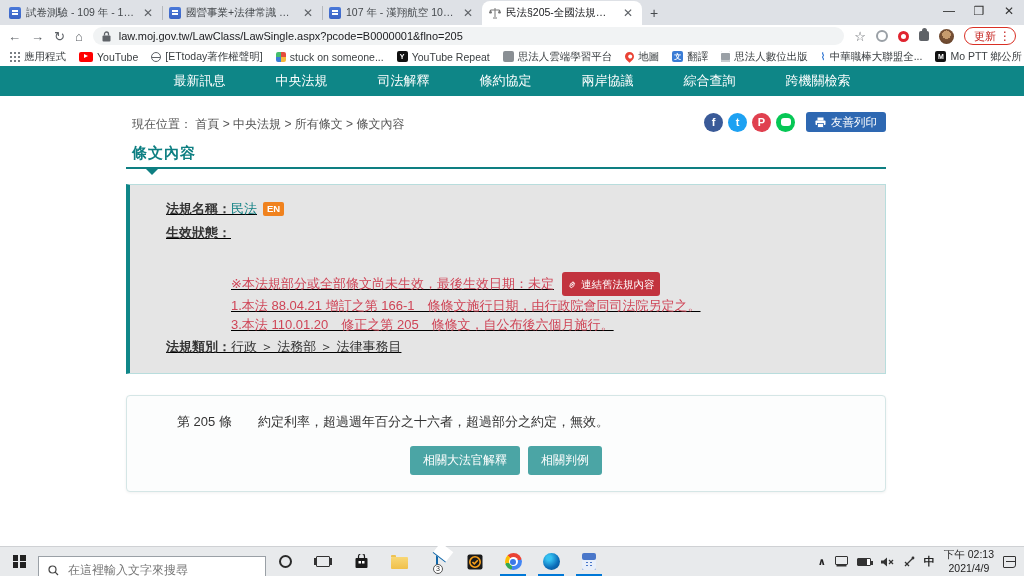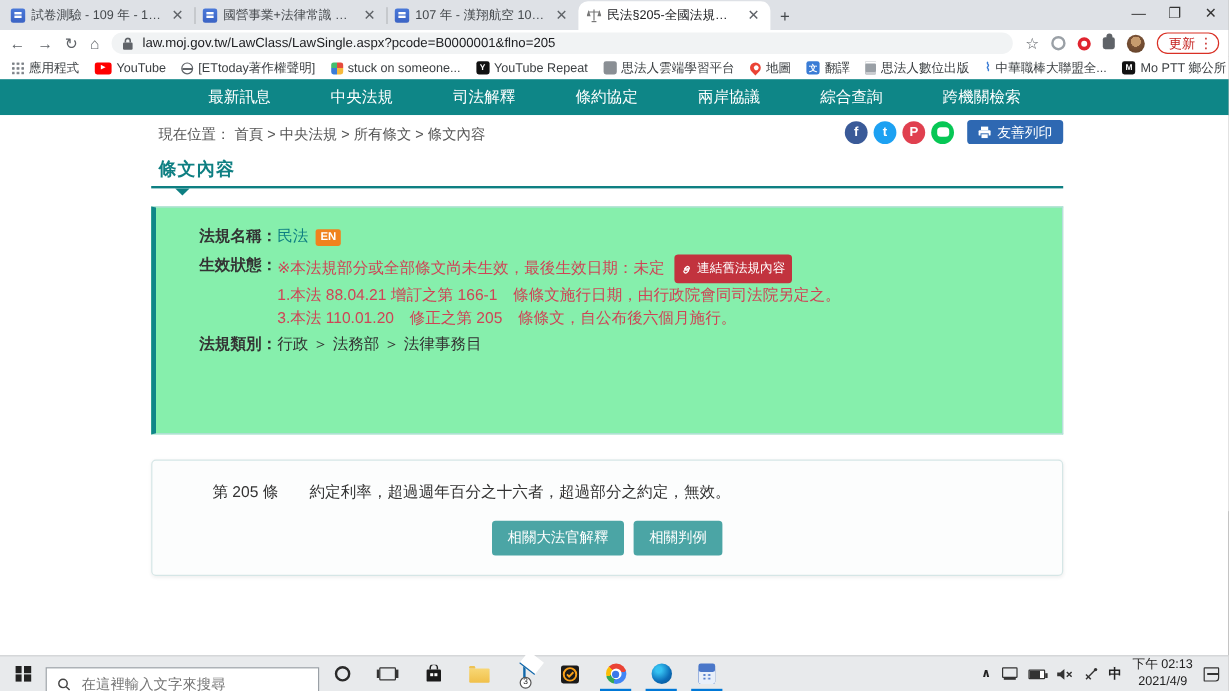--- a/index.html
+++ b/index.html
@@ -50,44 +50,44 @@
   .cpblw{color:#3a7cd5;font-size:10px;font-weight:bold;}
   .vline{width:1px;height:12px;background:#d0d3d6;}
   .folder{width:13px;height:9px;background:linear-gradient(#f8d775,#f0c04a);border-radius:1px;position:relative;margin-top:2px;}
   .folder::before{content:"";position:absolute;top:-2px;left:0;width:5px;height:2px;background:#edc253;border-radius:1px 1px 0 0;}
 
   
   .sitenav{position:absolute;top:66px;left:0;width:100%;height:30px;background:#0e8687;display:flex;align-items:center;justify-content:center;gap:50px;}
   .sitenav span{color:#fff;font-size:13px;font-weight:normal;}
 
   
-  .page{position:absolute;top:96px;left:0;width:100%;height:330px;background:#fff;}
+  .page{position:absolute;top:108px;left:0;width:100%;height:330px;background:#fff;}
   .crumb{position:absolute;top:8px;left:132px;font-size:12px;color:#555;}
   .crumb span{color:#555;}
   .sociorow{position:absolute;top:4px;right:138px;display:flex;align-items:center;gap:5px;}
   .soc{width:19px;height:19px;border-radius:50%;color:#fff;font-size:11px;font-weight:bold;display:flex;align-items:center;justify-content:center;}
   .fb{background:#3a5a98;}
   .tw{background:#1da1f2;}
   .pk{background:#e0404f;}
   .ln{background:#06c755;position:relative;}
   .ln::after{content:"";position:absolute;inset:5px 4.5px 6px 4.5px;background:#fff;border-radius:3px;}
   .printbtn{height:20px;background:#2e68b2;border-radius:3px;color:#fff;font-size:11.5px;display:flex;align-items:center;gap:5px;padding:0 9px;margin-left:6px;}
   .ptitle{position:absolute;top:36px;left:132px;font-size:15px;font-weight:bold;color:#0e7f82;letter-spacing:1px;}
   .tline{position:absolute;top:59px;left:126px;width:760px;height:2px;background:#0e7f82;}
   .tarrow{position:absolute;top:61px;left:146px;border-left:6px solid transparent;border-right:6px solid transparent;border-top:6px solid #0e7f82;}
 
   
-  .infobox{position:absolute;top:76px;left:126px;width:760px;height:190px;background:#86efac;border:1px solid #b8dddd;border-left:4px solid #0f8688;}
+  .infobox{position:absolute;top:76px;left:126px;width:760px;height:190px;background:#e5e5e5;border:1px solid #b8dddd;border-left:4px solid #0f8688;text-decoration:underline;}
   .irow{display:flex;padding-left:36px;font-size:13px;color:#333;}
   .ilabel{font-weight:bold;flex:none;}
   .tealink{color:#0e7f82;}
   .enbadge{display:inline-block;background:#f0821e;color:#fff;font-size:9.5px;font-weight:bold;border-radius:2px;padding:1.5px 4px;margin-left:6px;vertical-align:1px;}
   .redtxt{color:#cf4456;}
   .oldlawbtn{display:inline-flex;align-items:center;gap:4px;background:#c2333e;color:#fff;font-size:10.5px;border-radius:3px;padding:2.5px 6px;margin-left:8px;vertical-align:-1px;}
-  .stcontent{width:470px;line-height:19px;}
+  .stcontent{width:470px;line-height:19px;margin-top:48px;}
   .stlist div{padding-left:15px;text-indent:-15px;}
 
   
   .artbox{position:absolute;top:287px;left:126px;width:760px;height:97px;background:#fcfdfd;border:1px solid #d5e6e6;border-radius:4px;box-shadow:0 1px 3px rgba(0,0,0,.06);}
   .artrow{display:flex;gap:26px;padding:17px 30px 0 50px;font-size:13px;color:#333;}
   .artno{flex:none;}
   .btnrow{display:flex;justify-content:center;gap:8px;margin-top:15px;}
   .tealbtn{background:#4ba5a5;color:#fff;font-size:12px;border:0;border-radius:3px;padding:6px 13px;}
 
   

